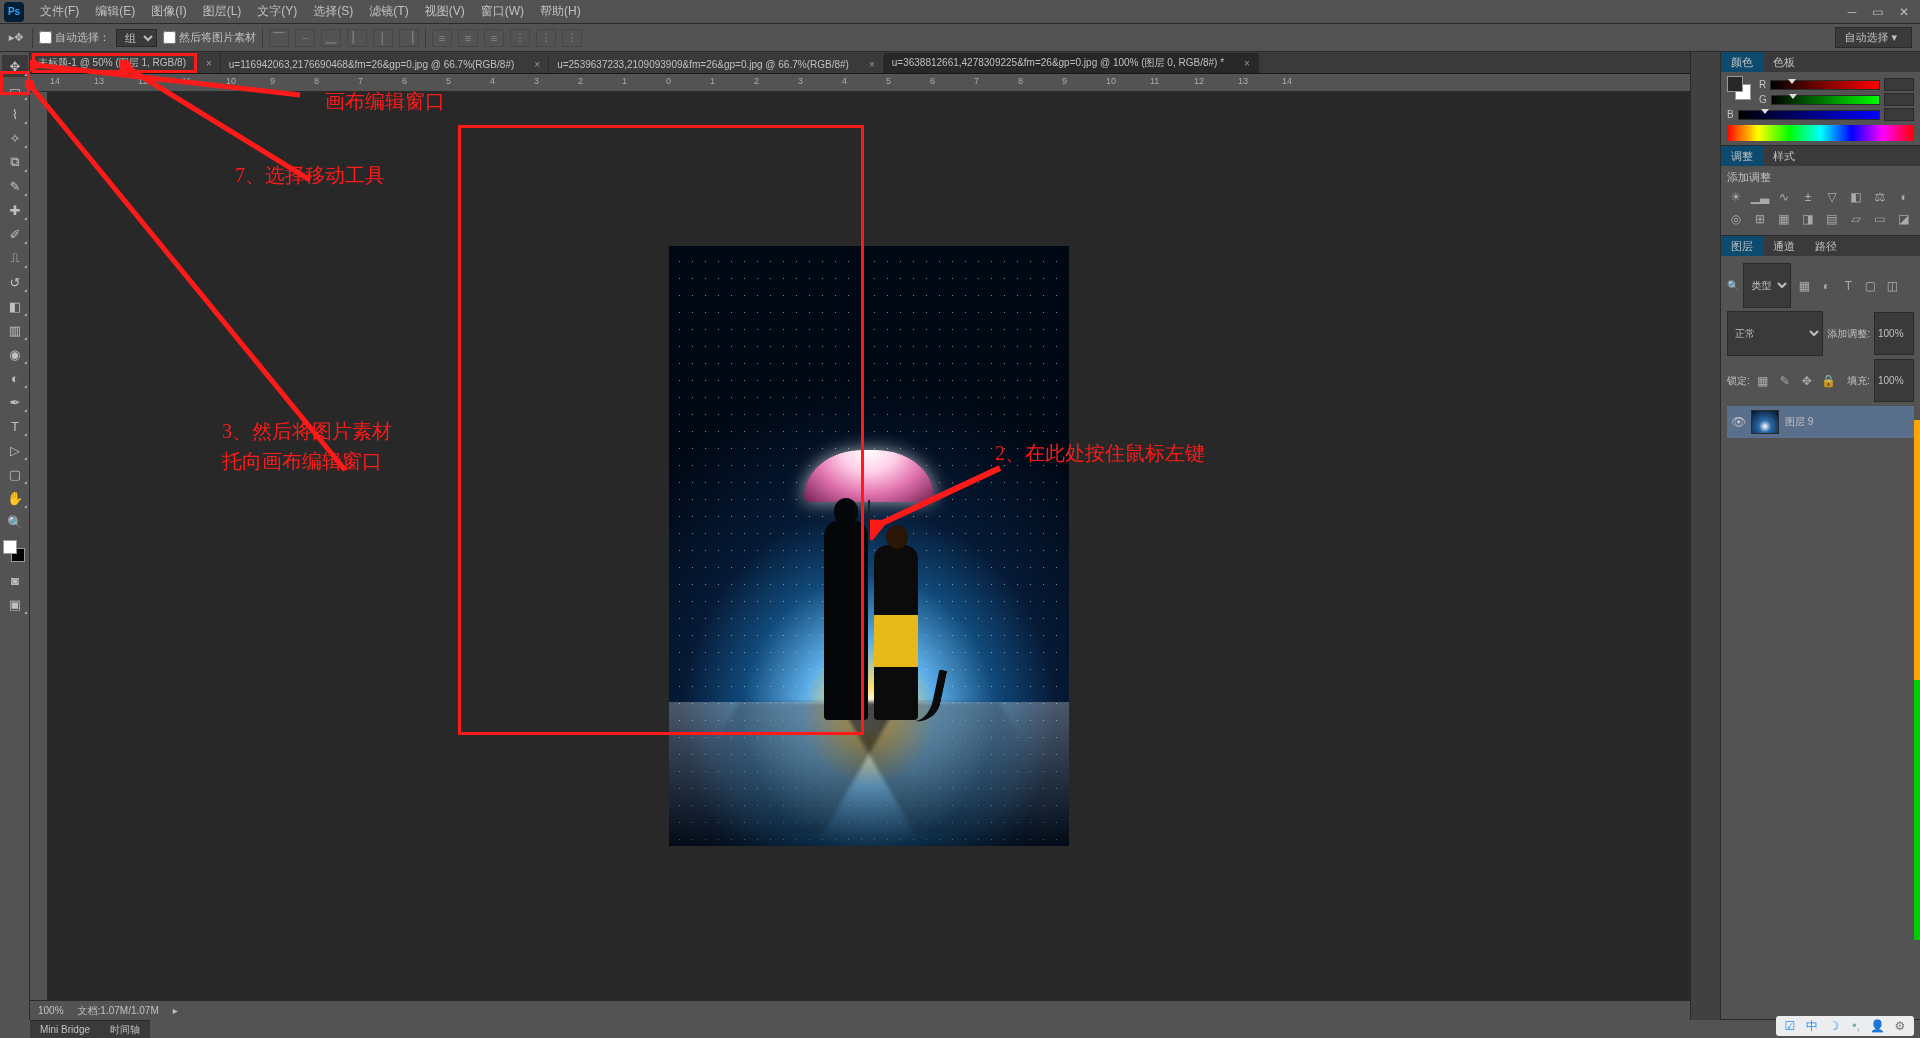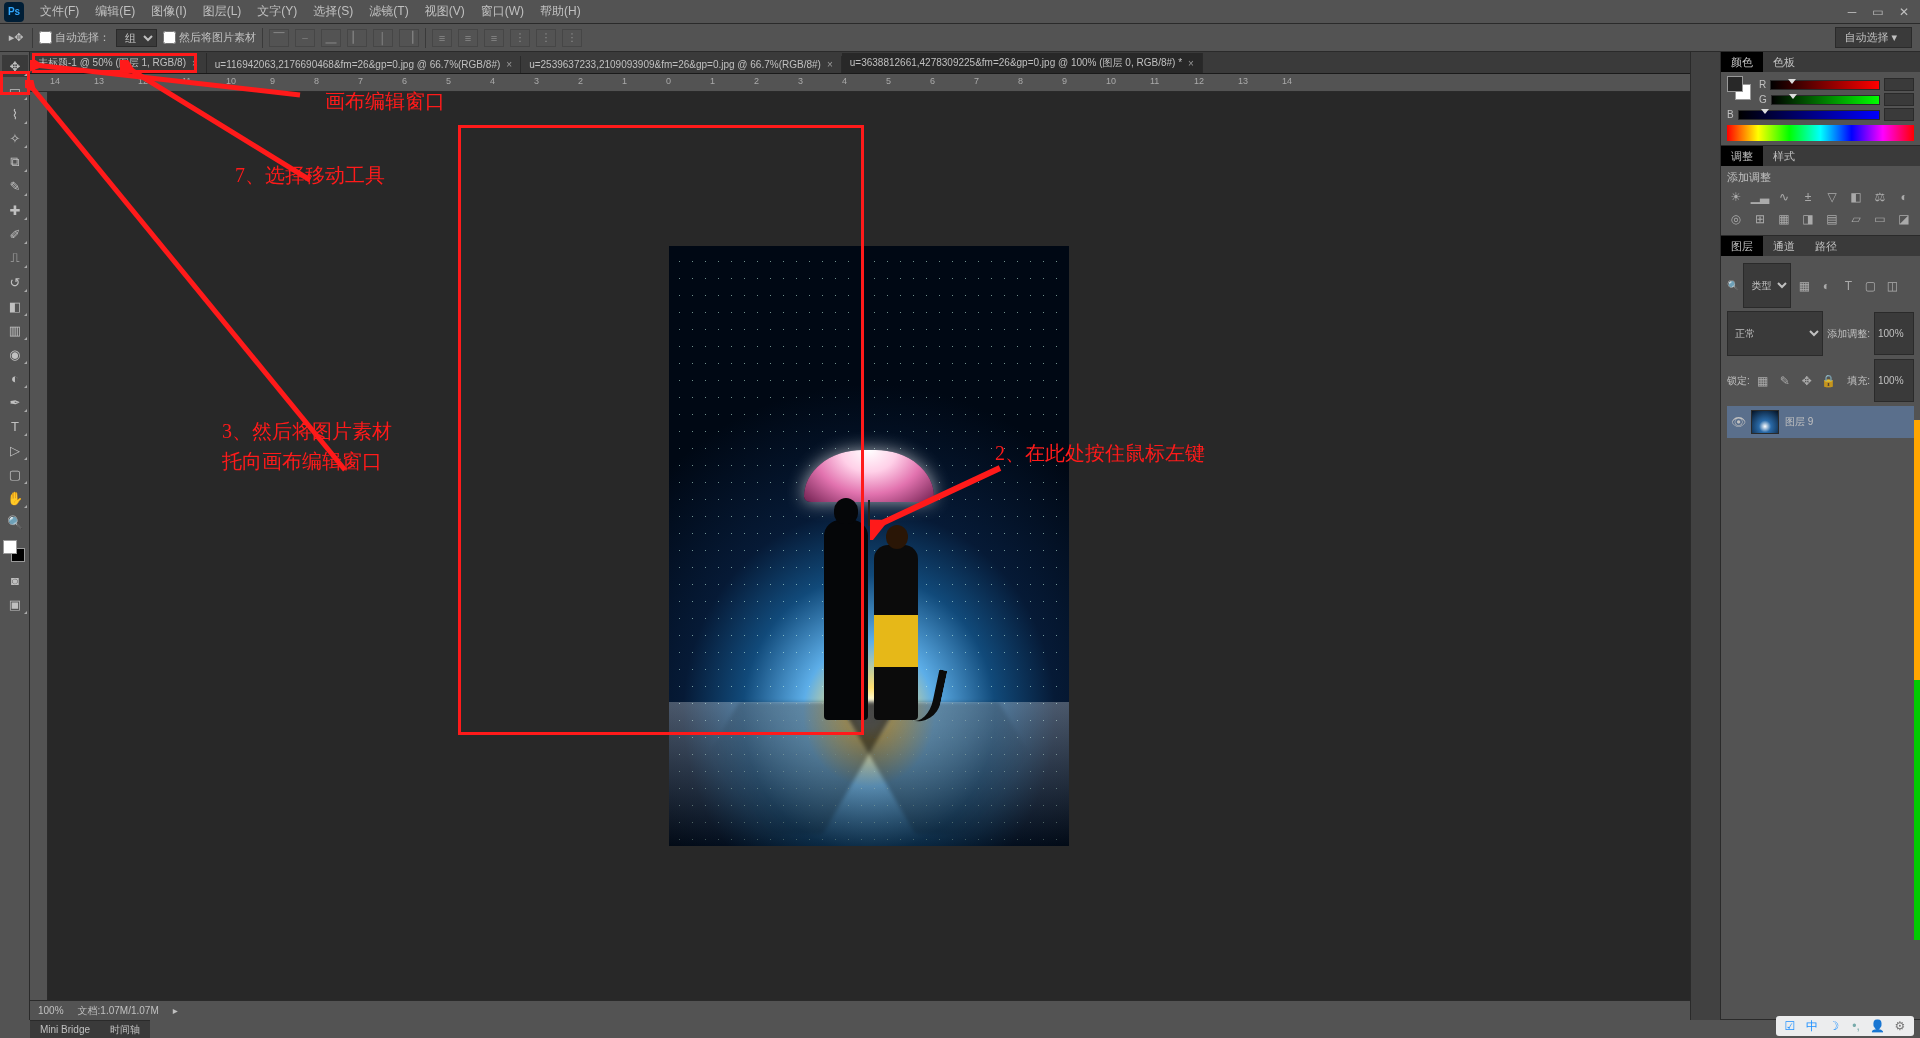--- a/index.html
+++ b/index.html
@@ -29,21 +29,21 @@
 .tool { width: 26px; height: 22px; margin: 1px 2px; display: flex; align-items: center; justify-content: center; cursor: pointer; position: relative; font-size: 13px; }
 .tool.active { background: #3a3a3a; }
 .tool-corner { position: absolute; right: 1px; bottom: 1px; width: 0; height: 0; border-left: 3px solid transparent; border-bottom: 3px solid #aaa; }
 .swatches { margin: 6px 3px; width: 22px; height: 22px; position: relative; }
 .fg-sw { position: absolute; top: 0; left: 0; width: 14px; height: 14px; background: #fff; border: 1px solid #999; }
 .bg-sw { position: absolute; bottom: 0; right: 0; width: 14px; height: 14px; background: #000; border: 1px solid #999; }
 
 
 .doc-area { flex: 1; display: flex; flex-direction: column; background: #282828; position: relative; }
 .doc-tabs { height: 22px; background: #3a3a3a; display: flex; align-items: flex-end; border-bottom: 1px solid #1a1a1a; overflow: hidden; }
-.doc-tab { padding: 3px 8px; background: #3a3a3a; border-right: 1px solid #2a2a2a; font-size: 10px; white-space: nowrap; display: flex; align-items: center; gap: 6px; cursor: pointer; }
+.doc-tab { padding: 3px 8px; background: #3a3a3a; border-right: 1px solid #2a2a2a; font-size: 10px; white-space: nowrap; display: flex; align-items: center; gap: 20px; cursor: pointer; }
 .doc-tab.active { background: #282828; }
 .tab-close { font-size: 10px; opacity: 0.7; }
 .ruler-h { height: 18px; background: #535353; border-bottom: 1px solid #2a2a2a; position: relative; overflow: hidden; font-size: 9px; color: #aaa; }
 .ruler-h span { position: absolute; top: 2px; }
 .canvas-wrap { flex: 1; overflow: hidden; display: flex; position: relative; }
 .ruler-v { width: 18px; background: #535353; border-right: 1px solid #2a2a2a; }
 .canvas-stage { flex: 1; display: flex; align-items: center; justify-content: center; position: relative; background: #282828; }
 .canvas-image { width: 400px; height: 600px; position: relative; }
 .rain-bg { width: 100%; height: 100%; background: radial-gradient(ellipse 75% 55% at 50% 78%, #ffffff 0%, #fffde0 4%, #ffe070 8%, #5daee8 22%, #114a7a 42%, #061a36 62%, #000814 100%); position: relative; overflow: hidden; }
 .rain-bg::before { content: ""; position: absolute; inset: 0; background-image: radial-gradient(#fff 0.6px, transparent 0.6px), radial-gradient(#cfe 0.5px, transparent 0.5px); background-size: 8px 12px, 13px 17px; background-position: 0 0, 4px 7px; opacity: 0.55; }
@@ -59,21 +59,21 @@
 .woman::before{content:"";position:absolute;top:-20px;right:10px;width:22px;height:24px;background:#2a1606;border-radius:50%;}
 .woman::after{content:"";position:absolute;bottom:-2px;right:-24px;width:34px;height:56px;border-right:8px solid #0b0b0b;border-radius:0 0 24px 0;transform:rotate(12deg);}
 
 .status-bar { height: 20px; background: #535353; display: flex; align-items: center; padding: 0 8px; font-size: 10px; border-top: 1px solid #2a2a2a; gap: 14px; }
 
 
 .panels { width: 200px; background: #535353; border-left: 1px solid #2a2a2a; display: flex; flex-direction: column; }
 .panel { border-bottom: 1px solid #2a2a2a; }
 .panel-tabs { height: 20px; background: #3a3a3a; display: flex; align-items: center; font-size: 11px; }
 .panel-tab { padding: 0 10px; height: 100%; display: flex; align-items: center; cursor: pointer; }
-.panel-tab.active { background: #000000; }
+.panel-tab.active { background: #0c4a6e; }
 .panel-body { padding: 4px 6px; }
 .color-row { display: flex; align-items: center; gap: 4px; margin: 2px 0; font-size: 10px; }
 .color-row .slider { flex: 1; height: 10px; position: relative; border: 1px solid #2a2a2a; }
 .color-row .slider.r { background: linear-gradient(to right, #000, #f00); }
 .color-row .slider.g { background: linear-gradient(to right, #000, #0f0); }
 .color-row .slider.b { background: linear-gradient(to right, #000, #00f); }
 .color-row .slider::after{content:"";position:absolute;top:-2px;left:16%;width:0;height:0;border-left:4px solid transparent;border-right:4px solid transparent;border-top:5px solid #ddd;}
 .color-row input { width: 30px; background: #3a3a3a; border: 1px solid #2a2a2a; color: #c0c0c0; font-size: 10px; text-align: left; padding: 0 14px; }
 .spectrum { height: 16px; background: linear-gradient(to right, red, yellow, lime, cyan, blue, magenta, red); margin-top: 4px; }
 .color-panel-swatch { width: 24px; height: 24px; position: relative; float: left; margin-right: 8px; }

